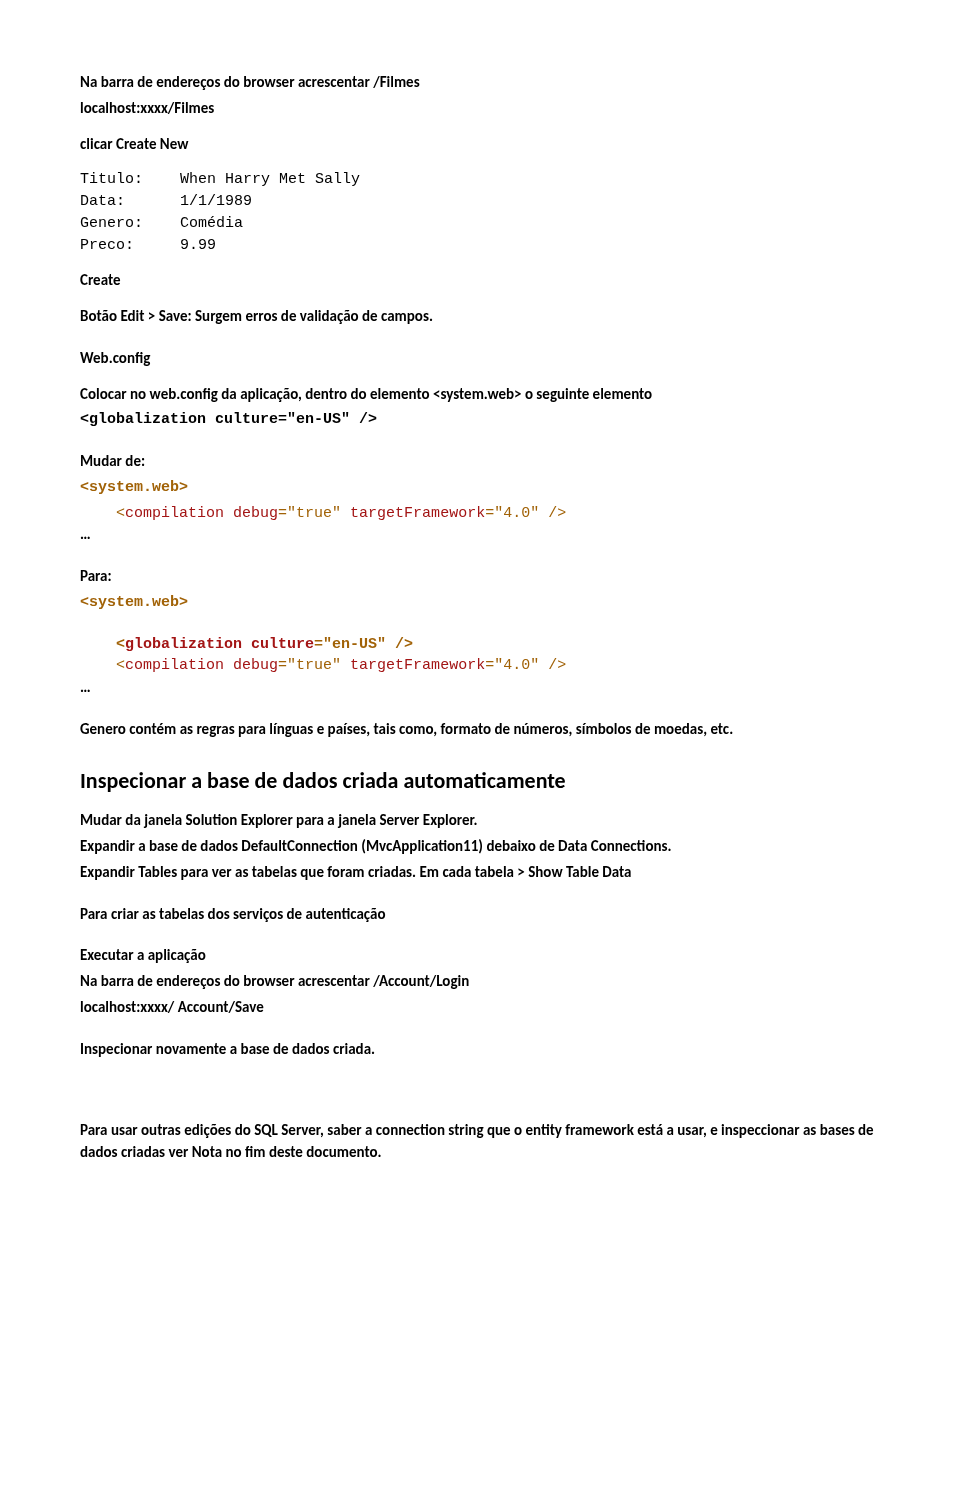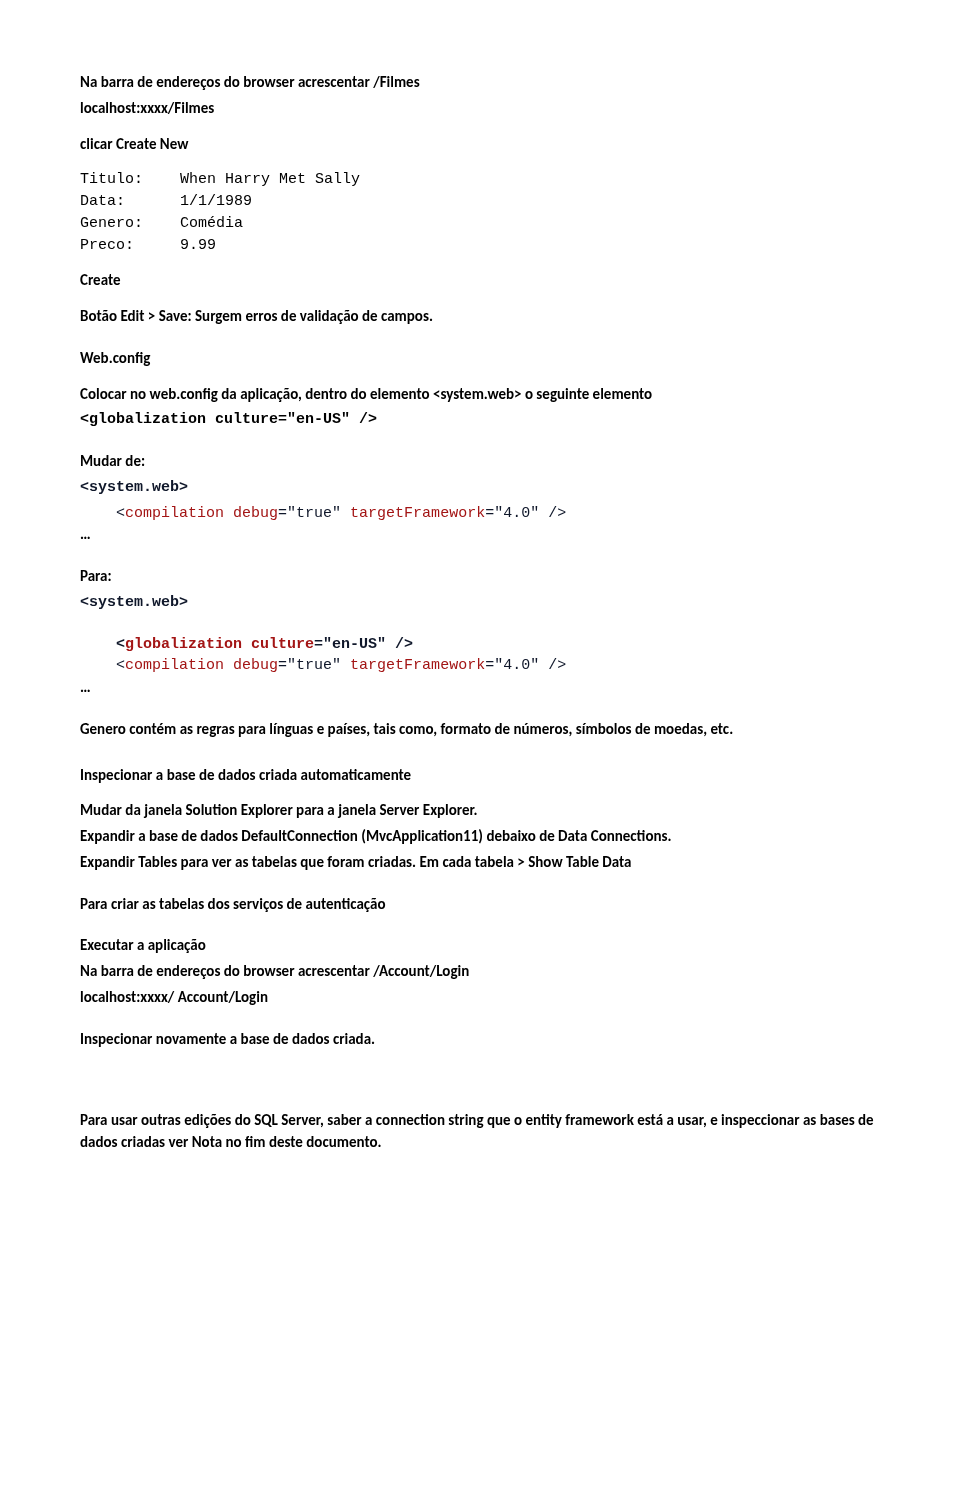--- a/index.html
+++ b/index.html
@@ -12,25 +12,25 @@
       padding: 72px 80px;
       width: 960px;
       box-sizing: border-box;
     }
     .mono {
       font-family: Consolas, "Courier New", monospace;
     }
     p { margin: 0 0 4px 0; font-weight: bold; }
     .blk { margin-bottom: 20px; }
     .blk-sm { margin-bottom: 14px; }
-    .blue { color: #0f172a; }
+    .blue { color: #a16207; }
     .red { color: #a31515; }
     .bold { font-weight: bold; margin-top: 20px; }
     h2 {
-      font-size: 15px;
+      font-size: 22px;
       font-weight: bold;
       margin: 24px 0 14px 0;
     }
     .indent { padding-left: 36px; display: block; }
     .kv-row { display: flex; }
     .kv-label { width: 100px; font-family: Consolas, "Courier New", monospace; }
     .kv-value { font-family: Consolas, "Courier New", monospace; }
   </style>
 </head>
 <body>
@@ -100,17 +100,17 @@
 <div class="blk">
   <p>Mudar da janela Solution Explorer para a janela Server Explorer.</p>
   <p>Expandir a base de dados   DefaultConnection (MvcApplication11) debaixo de Data Connections.</p>
   <p>Expandir Tables para ver as tabelas que foram criadas. Em cada tabela &gt; Show Table Data</p>
 </div>
 
 <div class="blk">
   <p>Para criar as tabelas dos serviços de autenticação</p>
   <p class="bold">Executar a aplicação</p>
   <p>Na barra de endereços do browser acrescentar /Account/Login</p>
-  <p>localhost:xxxx/ Account/Login</p>
+  <p>localhost:xxxx/ Account/Save</p>
   <p class="bold">Inspecionar novamente a base de dados criada.</p>
 </div>
 
 <p style="margin-top:60px">Para usar outras edições do SQL Server, saber a connection string que o entity framework está a usar, e inspeccionar as bases de dados criadas ver Nota no fim deste documento.</p>
 
 </body></html>

